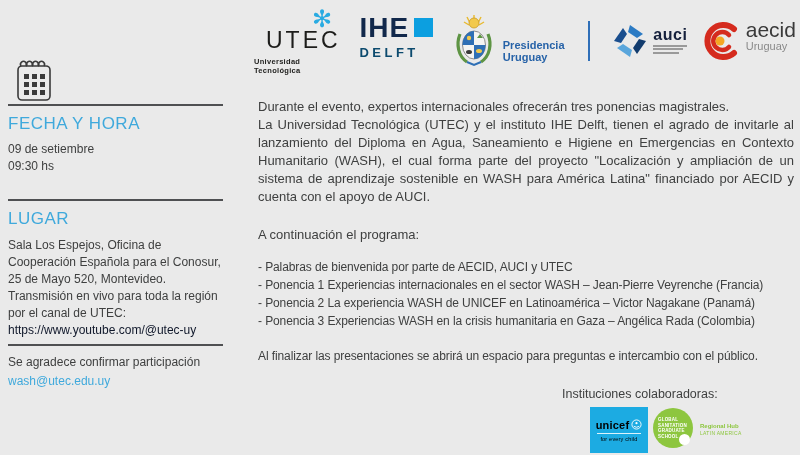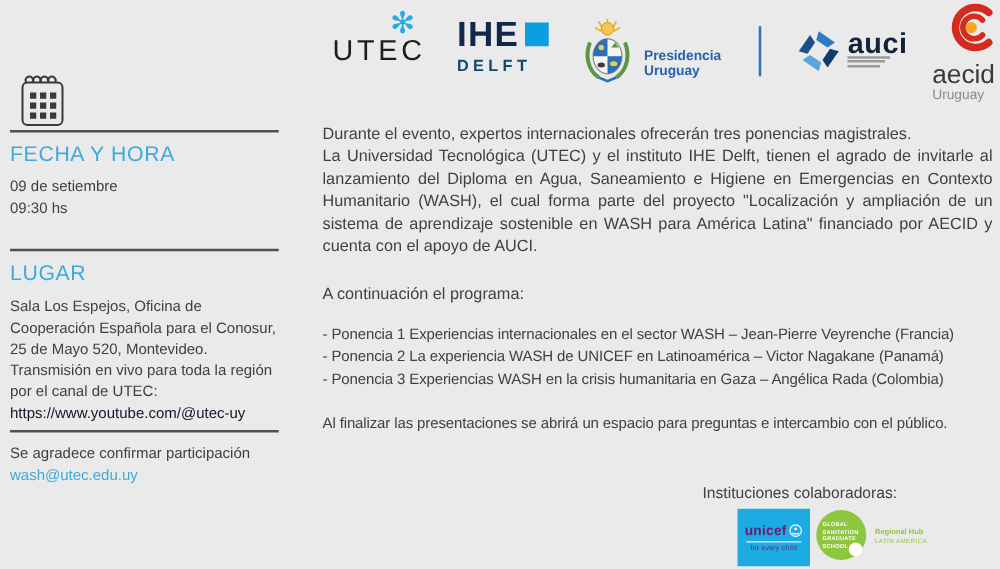--- a/index.html
+++ b/index.html
@@ -29,26 +29,26 @@
   .logo-ihe .ihe-square { width:19px; height:19px; background:#0c9fe0; margin-left:5px; margin-top:3px; }
   .logo-ihe .delft-word { font-size:13px; font-weight:bold; color:#0c4a6e; letter-spacing:3.5px; margin-top:4px; }
 
   .logo-presidencia { display:flex; align-items:center; gap:8px; }
   .presidencia-text { font-size:11px; font-weight:bold; color:#2763a8; line-height:12px;margin-top:20px; }
 
   .group-divider { width:2px; height:40px; background:#2f6fb8; margin:0 10px; }
 
   .logo-auci { display:flex; align-items:center; gap:6px; }
   .auci-right { display:flex; flex-direction:column; }
-  .auci-word { font-size:23px; font-weight:bold; color:#15203c; line-height:15px; letter-spacing:.5px; }
+  .auci-word { font-size:16px; font-weight:bold; color:#15203c; line-height:15px; letter-spacing:.5px; }
   .auci-lines { margin-top:3px; }
   .auci-lines div { height:2px; background:#9a9a9a; margin-bottom:1.5px; }
   .auci-lines div:nth-child(1){width:34px;} .auci-lines div:nth-child(2){width:30px;} .auci-lines div:nth-child(3){width:26px;}
 
-  .logo-aecid { display:flex; align-items:flex-end; gap:7px;flex-direction:column; }
+  .logo-aecid { display:flex; align-items:flex-start; gap:7px; }
   .aecid-text .aecid-word { font-size:21px; color:#3a3a3a; line-height:20px; }
   .aecid-text .aecid-sub { font-size:11px; color:#8a8a8a; }
 
   
   .sidebar { position:absolute; left:8px; top:58px; width:228px; }
   .rule { height:2px; background:#4f5052; width:215px; }
   .cal-wrap { margin-left:6px; height:46px; }
   .h-blue { font-size:17px; color:#3fa9dc; letter-spacing:.5px; font-weight:400; }
   .side-text { font-size:12px; color:#3f4040; line-height:17px; }
   .fecha-head { margin-top:8px; }
@@ -66,21 +66,21 @@
   .body-par { font-size:13px; line-height:18px; text-align:justify; color:#3f4040; }
   .programa-head { margin-top:21px; font-size:13px; }
   .program-list { margin-top:16px; }
   .program-line { font-size:12px; letter-spacing:-0.1px; line-height:18px; white-space:nowrap; }
   .closing-line { margin-top:19px; font-size:12px; letter-spacing:-0.1px; white-space:nowrap; }
 
   
   .footer-head { position:absolute; left:562px; top:387px; font-size:12.5px; color:#3f4040; }
   .unicef-box {
     position:absolute; left:590px; top:407px; width:58px; height:46px;
-    background:#1cabe2; color:#701a75; display:flex; flex-direction:column;
+    background:#1cabe2; color:#000000; display:flex; flex-direction:column;
     align-items:center; justify-content:center;
   }
   .unicef-row { display:flex; align-items:center; gap:2px; }
   .unicef-word { font-size:11px; font-weight:bold; letter-spacing:.2px; }
   .unicef-line { width:44px; height:1px; background:rgba(255,255,255,.85); margin:2px 0; }
   .unicef-tag { font-size:5.5px; letter-spacing:.2px; }
   .gsgs-circle {
     position:absolute; left:653px; top:408px; width:40px; height:40px;
     background:#8dc63f; border-radius:50%; color:#fff;
     display:flex; flex-direction:column; justify-content:center; padding-left:5px;
@@ -92,20 +92,21 @@
   .gsgs-hub .h2 { font-size:5px; line-height:6px; letter-spacing:.3px; }
 </style>
 </head>
 <body>
 
 <div class="top-logos">
 
   <div class="logo-utec">
     <span class="snowflake">✻</span>
     <div class="utec-word">UTEC</div>
+    <div class="utec-sub">Universidad Tecnológica</div>
   </div>
 
   <div class="logo-ihe">
     <div class="ihe-row">
       <span class="ihe-word">IHE</span>
       <span class="ihe-square"></span>
     </div>
     <div class="delft-word">DELFT</div>
   </div>
 
@@ -218,20 +219,21 @@
 
 <div class="main-col">
   <div class="body-par">
     <div>Durante el evento, expertos internacionales ofrecerán tres ponencias magistrales.</div>
     <div>La Universidad Tecnológica (UTEC) y el instituto IHE Delft, tienen el agrado de invitarle al lanzamiento del Diploma en Agua, Saneamiento e Higiene en Emergencias en Contexto Humanitario (WASH), el cual forma parte del proyecto "Localización y ampliación de un sistema de aprendizaje sostenible en WASH para América Latina" financiado por AECID y cuenta con el apoyo de AUCI.</div>
   </div>
 
   <div class="programa-head">A continuación el programa:</div>
 
   <div class="program-list">
+    <div class="program-line">- Palabras de bienvenida por parte de AECID, AUCI y UTEC</div>
     <div class="program-line">- Ponencia 1  Experiencias internacionales en el sector WASH – Jean-Pierre Veyrenche (Francia)</div>
     <div class="program-line">- Ponencia 2 La experiencia WASH de UNICEF en Latinoamérica – Victor Nagakane (Panamá)</div>
     <div class="program-line">- Ponencia 3 Experiencias WASH en la crisis humanitaria en Gaza – Angélica Rada (Colombia)</div>
   </div>
 
   <div class="closing-line">Al finalizar las presentaciones se abrirá un espacio para preguntas e intercambio con el público.</div>
 </div>
 
 <div class="footer-head">Instituciones colaboradoras:</div>
 

